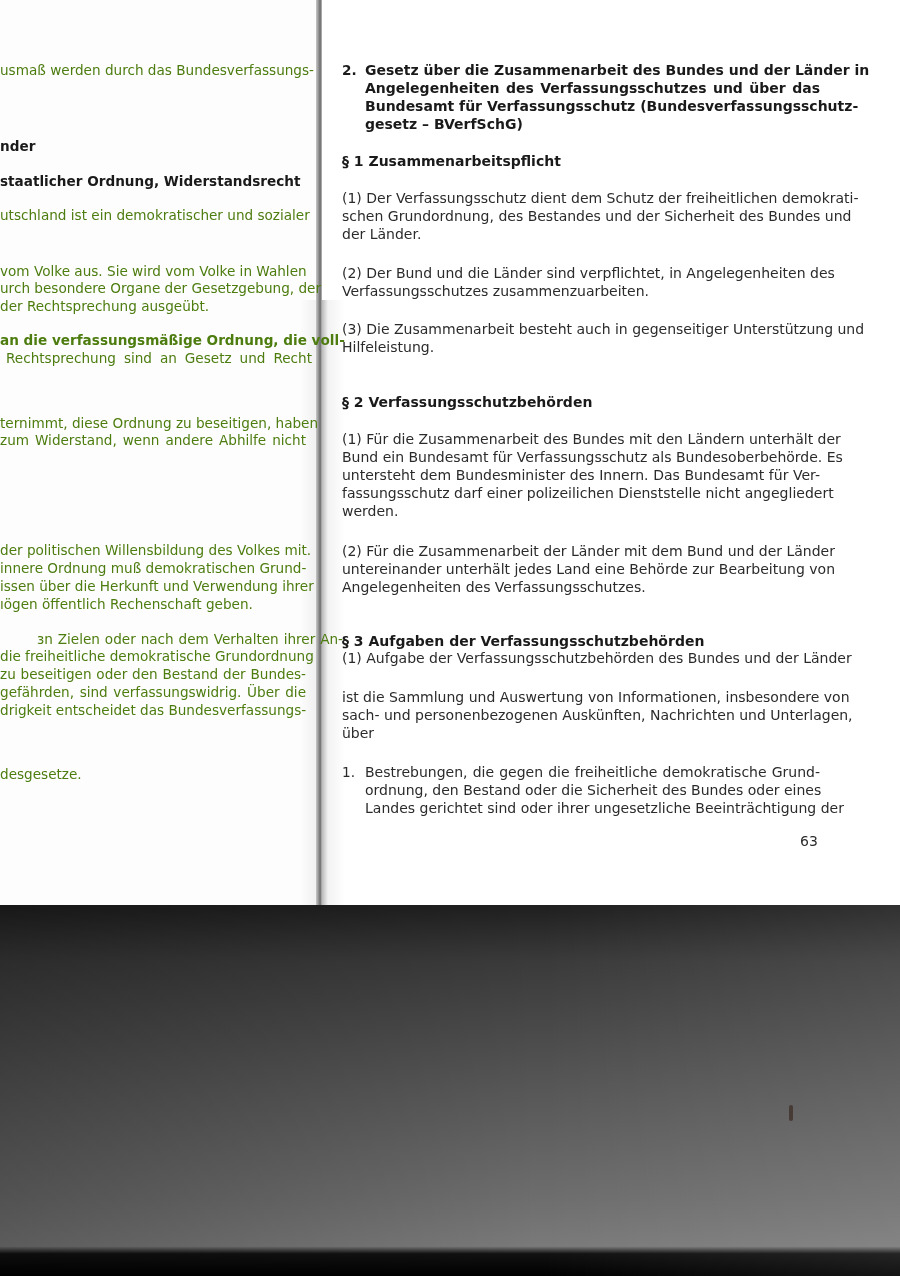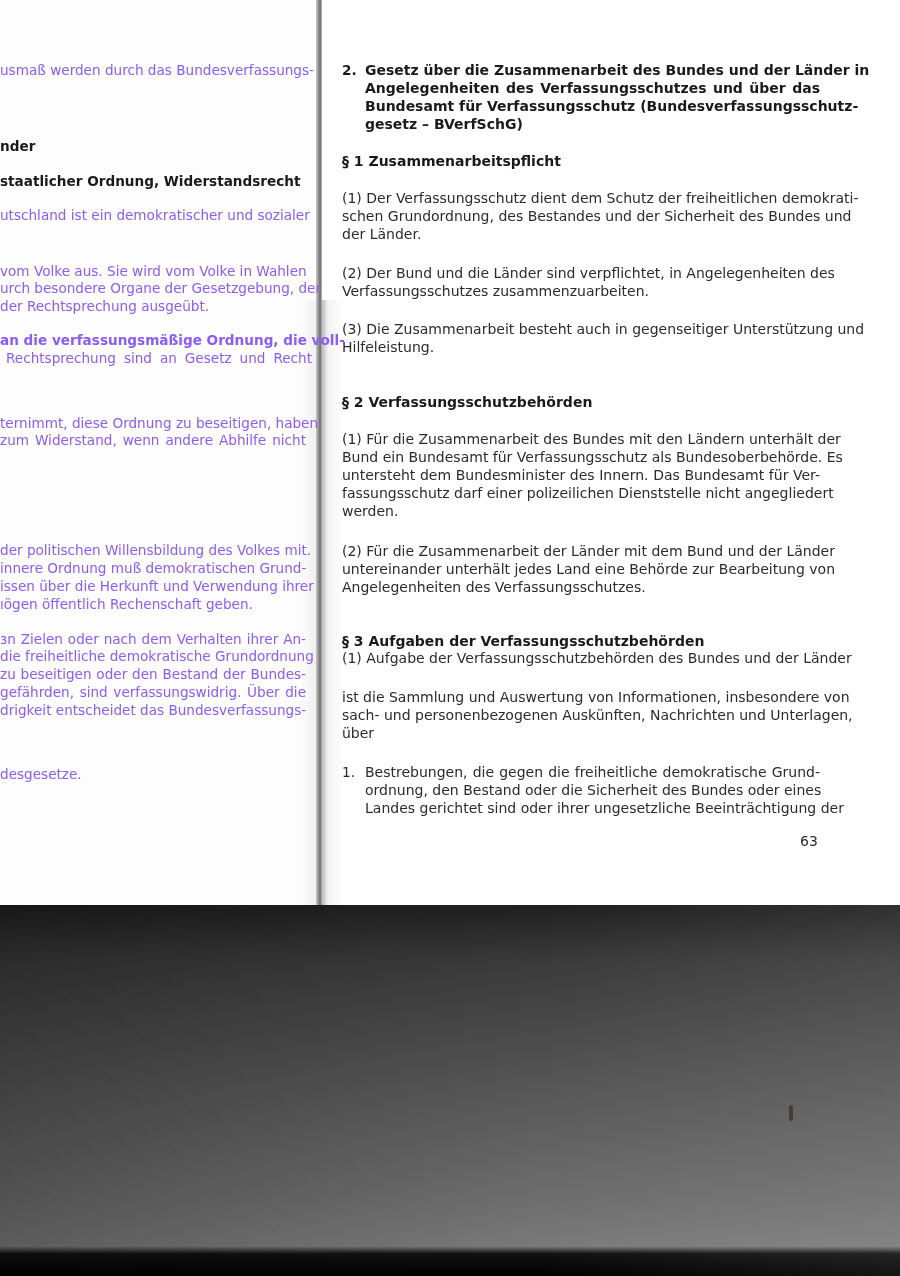--- a/index.html
+++ b/index.html
@@ -26,21 +26,21 @@
     }
     .dark-area::after {
       content: ""; position: absolute; left: 0; right: 0; top: 0; bottom: 0;
       background: linear-gradient(to right, rgba(0,0,0,0.25), rgba(0,0,0,0) 60%, rgba(255,255,255,0.08));
     }
     .smudge {
       position: absolute; left: 789px; top: 1105px; width: 4px; height: 16px;
       background: #3a2a22; border-radius: 2px; opacity: 0.7;
     }
 
-    .tl { position: absolute; font-size: 13.6px; line-height: 17px; white-space: nowrap; color: #8b5cf6; }
+    .tl { position: absolute; font-size: 13.6px; line-height: 17px; white-space: nowrap; color: #4d7c0f; }
     .tl.b { font-weight: bold; color: #1a1a1a; }
     .left-line { left: 0; width: 306px; text-align: justify; text-align-last: justify; }
     .left-line.last { text-align-last: left; }
 
     .right-col { position: absolute; left: 342px; width: 478px; }
     .rline { position: absolute; left: 0; width: 478px; font-size: 14px; line-height: 17px; white-space: nowrap;
              text-align: justify; text-align-last: justify; color: #2b2b2b; }
     .rline.last { text-align-last: left; }
     .rline.b { font-weight: bold; color: #1a1a1a; }
     .rline.indent { left: 23px; width: 455px; }
@@ -65,21 +65,21 @@
     <div class="tl left-line" style="top: 280px;">urch besondere Organe der Gesetzgebung, der</div>
     <div class="tl left-line last" style="top: 298px;">der Rechtsprechung ausgeübt.</div>
     <div class="tl left-line" style="top: 332px; font-weight: bold;">an die verfassungsmäßige Ordnung, die voll-</div>
     <div class="tl left-line" style="top: 350px; padding-left: 6px;">Rechtsprechung sind an Gesetz und Recht</div>
     <div class="tl left-line" style="top: 415px;">ternimmt, diese Ordnung zu beseitigen, haben</div>
     <div class="tl left-line" style="top: 432px;">zum Widerstand, wenn andere Abhilfe nicht</div>
     <div class="tl left-line" style="top: 542px;">der politischen Willensbildung des Volkes mit.</div>
     <div class="tl left-line" style="top: 560px;">innere Ordnung muß demokratischen Grund-</div>
     <div class="tl left-line" style="top: 578px;">issen über die Herkunft und Verwendung ihrer</div>
     <div class="tl left-line last" style="top: 596px;">ıögen öffentlich Rechenschaft geben.</div>
-    <div class="tl left-line" style="top: 631px;">ɜn Zielen oder nach dem Verhalten ihrer An-</div>
+    <div class="tl left-line" style="top: 631px; padding-left: 37px;">ɜn Zielen oder nach dem Verhalten ihrer An-</div>
     <div class="tl left-line" style="top: 648px;">die freiheitliche demokratische Grundordnung</div>
     <div class="tl left-line" style="top: 666px;">zu beseitigen oder den Bestand der Bundes-</div>
     <div class="tl left-line" style="top: 684px;">gefährden, sind verfassungswidrig. Über die</div>
     <div class="tl left-line" style="top: 702px;">drigkeit entscheidet das Bundesverfassungs-</div>
     <div class="tl left-line last" style="top: 766px;">desgesetze.</div>
   </div>
 
 <div class="right-col" style="top:0;">
 
   <span class="num b" style="top:62px;">2.</span>

